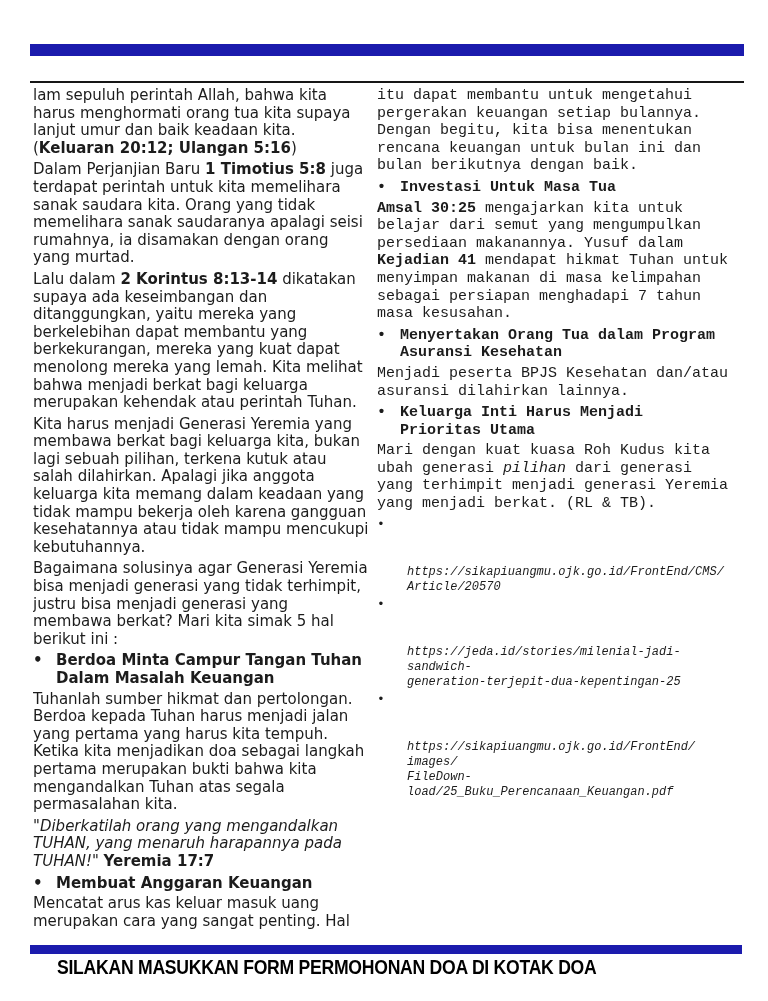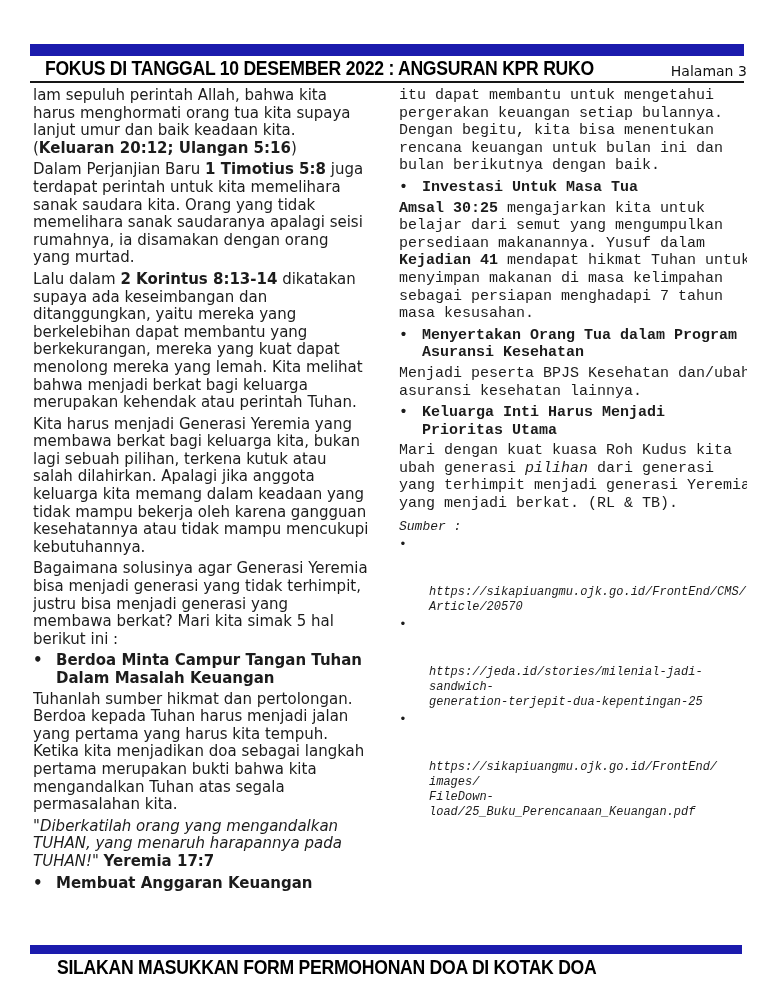--- a/index.html
+++ b/index.html
@@ -19,21 +19,21 @@
     letter-spacing:-0.3px;transform:scaleX(0.88);transform-origin:left bottom;
     padding-left:17px;flex:1 1 auto;
   }
   .page-number{font-size:14px;color:#111;white-space:nowrap;padding-bottom:1px;}
   .header-rule{position:absolute;left:30px;top:81px;width:714px;height:2px;background:#161616;}
   .content{
     position:absolute;left:33px;top:87px;width:714px;height:852px;
     display:flex;overflow:hidden;
   }
   .col{font-size:15px;line-height:17.6px;}
-  .col-left{width:336px;margin-right:30px;flex:0 0 auto;}
+  .col-left{width:336px;margin-right:8px;flex:0 0 auto;}
   .col-right{width:356px;flex:0 0 auto;font-family:Liberation Mono, monospace;}
   .blk{margin:0 0 4px 0;}
   .blk.h{margin:2px 0 3px 0;font-weight:bold;}
   .bullet-row{display:flex;}
   .bullet-marker{flex:0 0 23px;font-weight:bold;}
   .bullet-text{flex:1 1 auto;}
   .rb{font-weight:bold;}
   .ri{font-style:italic;}
   .sumber{font-style:italic;font-size:13px;line-height:16px;margin:6px 0 2px 0;}
   .src-row{display:flex;font-style:italic;font-size:12px;line-height:15px;margin:0 0 2px 0;}
@@ -47,63 +47,59 @@
     letter-spacing:-0.3px;transform:scaleX(0.88);transform-origin:left top;
   }
 </style>
 </head>
 <body>
 
 <div class="page">
 
   <div class="topbar" style="background: rgb(27, 27, 173);"></div>
 
-  <div class="header-row">
-    <div class="header-title">FOKUS DI TANGGAL 10 DESEMBER 2022 :  ANGSURAN KPR RUKO</div>
-    <div class="page-number">Halaman 3</div>
-  </div>
 
   <div class="header-rule"></div>
 
   <div class="content">
     <div class="col col-left" id="col0">
         <div class="blk"><span>lam sepuluh perintah Allah, bahwa kita harus menghormati orang tua kita supaya lanjut umur dan baik keadaan kita. (</span><span class="rb">Keluaran 20:12; Ulangan 5:16</span><span>)</span></div>
         <div class="blk"><span>Dalam Perjanjian Baru </span><span class="rb">1 Timotius 5:8</span><span> juga terdapat perintah untuk kita memelihara sanak saudara kita. Orang yang tidak memelihara sanak saudaranya apalagi seisi rumahnya, ia disamakan dengan orang yang murtad.</span></div>
         <div class="blk"><span>Lalu dalam </span><span class="rb">2 Korintus 8:13-14</span><span> dikatakan supaya ada keseimbangan dan ditanggungkan, yaitu mereka yang berkelebihan dapat membantu yang berkekurangan, mereka yang kuat dapat menolong mereka yang lemah. Kita melihat bahwa menjadi berkat bagi keluarga merupakan kehendak atau perintah Tuhan.</span></div>
         <div class="blk"><span>Kita harus menjadi Generasi Yeremia yang membawa berkat bagi keluarga kita, bukan lagi sebuah pilihan, terkena kutuk atau salah dilahirkan. Apalagi jika anggota keluarga kita memang dalam keadaan yang tidak mampu bekerja oleh karena gangguan kesehatannya atau tidak mampu mencukupi kebutuhannya.</span></div>
         <div class="blk"><span>Bagaimana solusinya agar Generasi Yeremia bisa menjadi generasi yang tidak terhimpit, justru bisa menjadi generasi yang membawa berkat? Mari kita simak 5 hal berikut ini :</span></div>
         <div class="blk h bullet-row">
           <span class="bullet-marker">•</span>
           <span class="bullet-text"><span class="rb">Berdoa Minta Campur Tangan Tuhan Dalam Masalah Keuangan</span></span>
         </div>
         <div class="blk"><span>Tuhanlah sumber hikmat dan pertolongan. Berdoa kepada Tuhan harus menjadi jalan yang pertama yang harus kita tempuh. Ketika kita menjadikan doa sebagai langkah pertama merupakan bukti bahwa kita mengandalkan Tuhan atas segala permasalahan kita.</span></div>
         <div class="blk"><span class="ri">"Diberkatilah orang yang mengandalkan TUHAN, yang menaruh harapannya pada TUHAN!" </span><span class="rb">Yeremia 17:7</span></div>
         <div class="blk h bullet-row">
           <span class="bullet-marker">•</span>
           <span class="bullet-text"><span class="rb">Membuat Anggaran Keuangan</span></span>
         </div>
+        <div class="blk"><span>Mencatat arus kas keluar masuk uang merupakan cara yang sangat penting. Hal</span></div>
       </div>
     <div class="col col-right" id="col1">
         <div class="blk"><span>itu dapat membantu untuk mengetahui pergerakan keuangan setiap bulannya. Dengan begitu, kita bisa menentukan rencana keuangan untuk bulan ini dan bulan berikutnya dengan baik.</span></div>
         <div class="blk h bullet-row">
           <span class="bullet-marker">•</span>
           <span class="bullet-text"><span class="rb">Investasi Untuk Masa Tua</span></span>
         </div>
         <div class="blk"><span class="rb">Amsal 30:25</span><span> mengajarkan kita untuk belajar dari semut yang mengumpulkan persediaan makanannya. Yusuf dalam </span><span class="rb">Kejadian 41</span><span> mendapat hikmat Tuhan untuk menyimpan makanan di masa kelimpahan sebagai persiapan menghadapi 7 tahun masa kesusahan.</span></div>
         <div class="blk h bullet-row">
           <span class="bullet-marker">•</span>
           <span class="bullet-text"><span class="rb">Menyertakan Orang Tua dalam Program Asuransi Kesehatan</span></span>
         </div>
-        <div class="blk"><span>Menjadi peserta BPJS Kesehatan dan/ubah asuransi kesehatan lainnya.</span></div>
+        <div class="blk"><span>Menjadi peserta BPJS Kesehatan dan/atau asuransi dilahirkan lainnya.</span></div>
         <div class="blk h bullet-row">
           <span class="bullet-marker">•</span>
           <span class="bullet-text"><span class="rb">Keluarga Inti Harus Menjadi  Prioritas Utama</span></span>
         </div>
         <div class="blk"><span>Mari dengan kuat kuasa Roh Kudus kita ubah generasi </span><span class="ri">pilihan</span><span> dari generasi yang terhimpit menjadi generasi Yeremia yang menjadi berkat. (RL &amp; TB).</span></div>
-        <div class="blk sumber"><span class="ri">Sumber :</span></div>
         <div class="src-row">
           <span class="src-marker">•</span>
           <span class="src-text">https://sikapiuangmu.ojk.go.id/FrontEnd/CMS/
 Article/20570</span>
         </div>
         <div class="src-row">
           <span class="src-marker">•</span>
           <span class="src-text">https://jeda.id/stories/milenial-jadi-sandwich-
 generation-terjepit-dua-kepentingan-25</span>
         </div>

